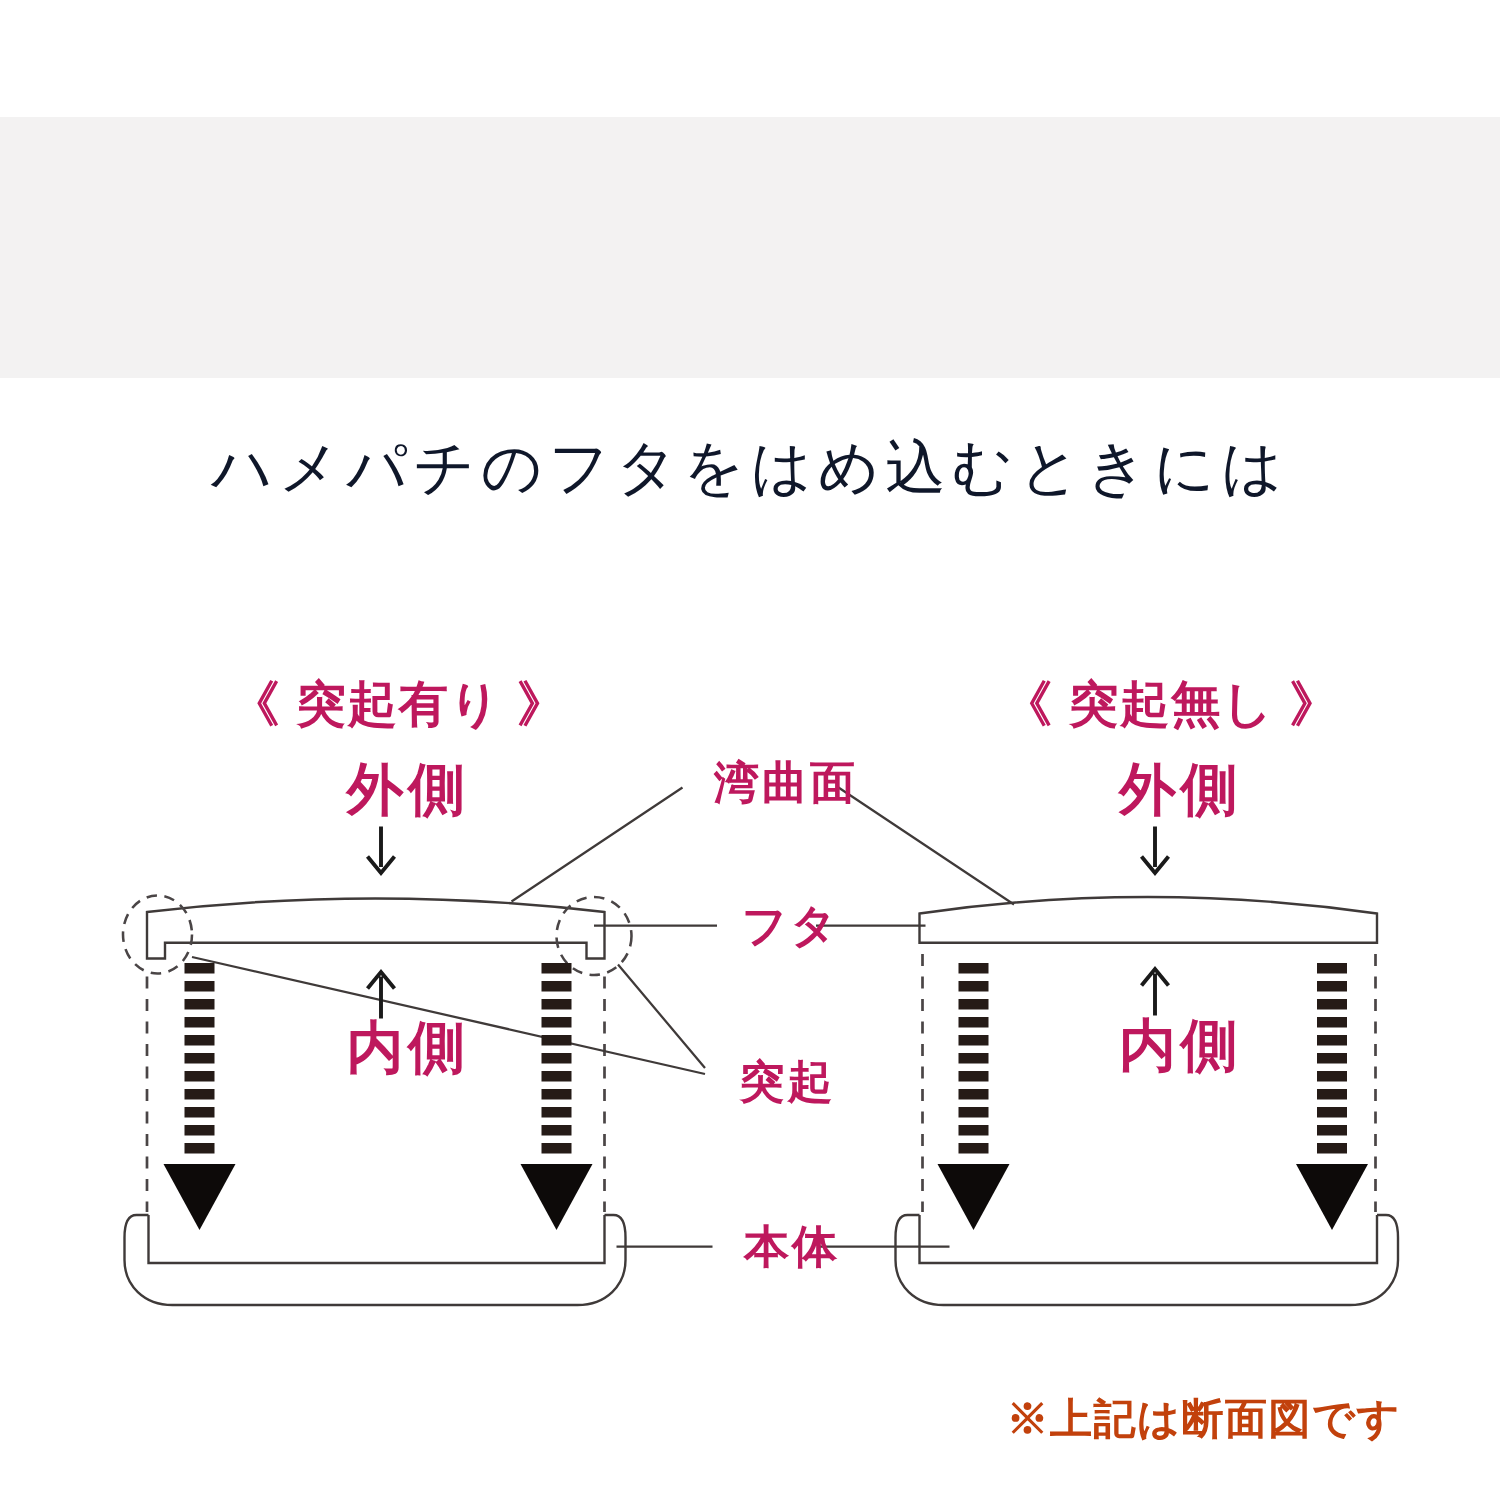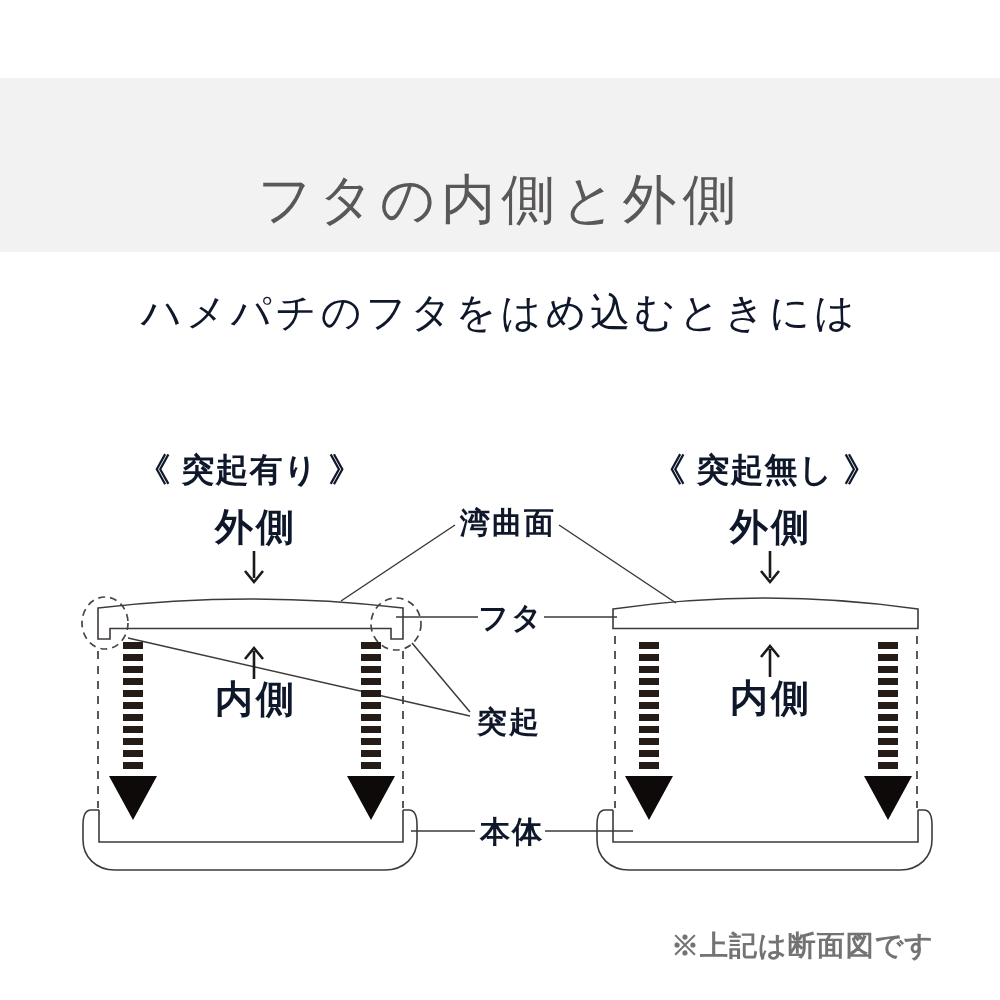--- a/index.html
+++ b/index.html
@@ -8,36 +8,35 @@
   
   .header-band{position:absolute;left:0;top:78px;width:1000px;height:174px;background:#f3f2f2;}
   .eyebrow{position:absolute;left:0;top:28px;width:100%;text-align:center;
            font-size:43px;font-weight:300;letter-spacing:0.16em;color:#595757;}
   .page-title{position:absolute;left:0;top:86px;width:100%;text-align:center;
               font-size:54px;font-weight:500;letter-spacing:6px;color:#595757;}
   
   .description{position:absolute;left:0;top:281px;width:100%;text-align:center;
                font-size:40px;line-height:62px;font-weight:500;letter-spacing:4px;color:#0f172a;}
   
-  .lbl{position:absolute;transform:translate(-50%,-50%);white-space:nowrap;color:#0f172a;
-       font-weight:600;line-height:1;}
+  .lbl{position:absolute;transform:translate(-50%,-50%);white-space:nowrap;color:#be185d;
+       font-weight:600;line-height:1;margin-left:16px;}
   .lbl-title{font-size:33px;letter-spacing:1px;}
   .lbl-side{font-size:38px;letter-spacing:3px;}
   .lbl-call{font-size:30px;letter-spacing:2px;}
   .footnote{position:absolute;top:946px;right:66px;transform:translateY(-50%);
-            font-size:28px;font-weight:600;letter-spacing:1px;color:#737373;white-space:nowrap;}
+            font-size:28px;font-weight:600;letter-spacing:1px;color:#c2410c;white-space:nowrap;}
   svg{position:absolute;left:0;top:0;}
 </style>
 </head>
 <body>
 
 <div class="page">
 
   <div class="header-band">
-    <div class="page-title">フタの内側と外側</div>
   </div>
 
   <div class="description">
     <div>ハメパチのフタをはめ込むときには</div>
   </div>
 
   <svg width="1000" height="1000" viewBox="0 0 1000 1000">
 
     <path d="M98,608 Q250,590 403,608 L403,639 L391,639 L391,628.5 L110,628.5 L110,639 L98,639 Z" fill="#ffffff" stroke="#3f3a39" stroke-width="1.6" stroke-linejoin="miter"></path>
 

